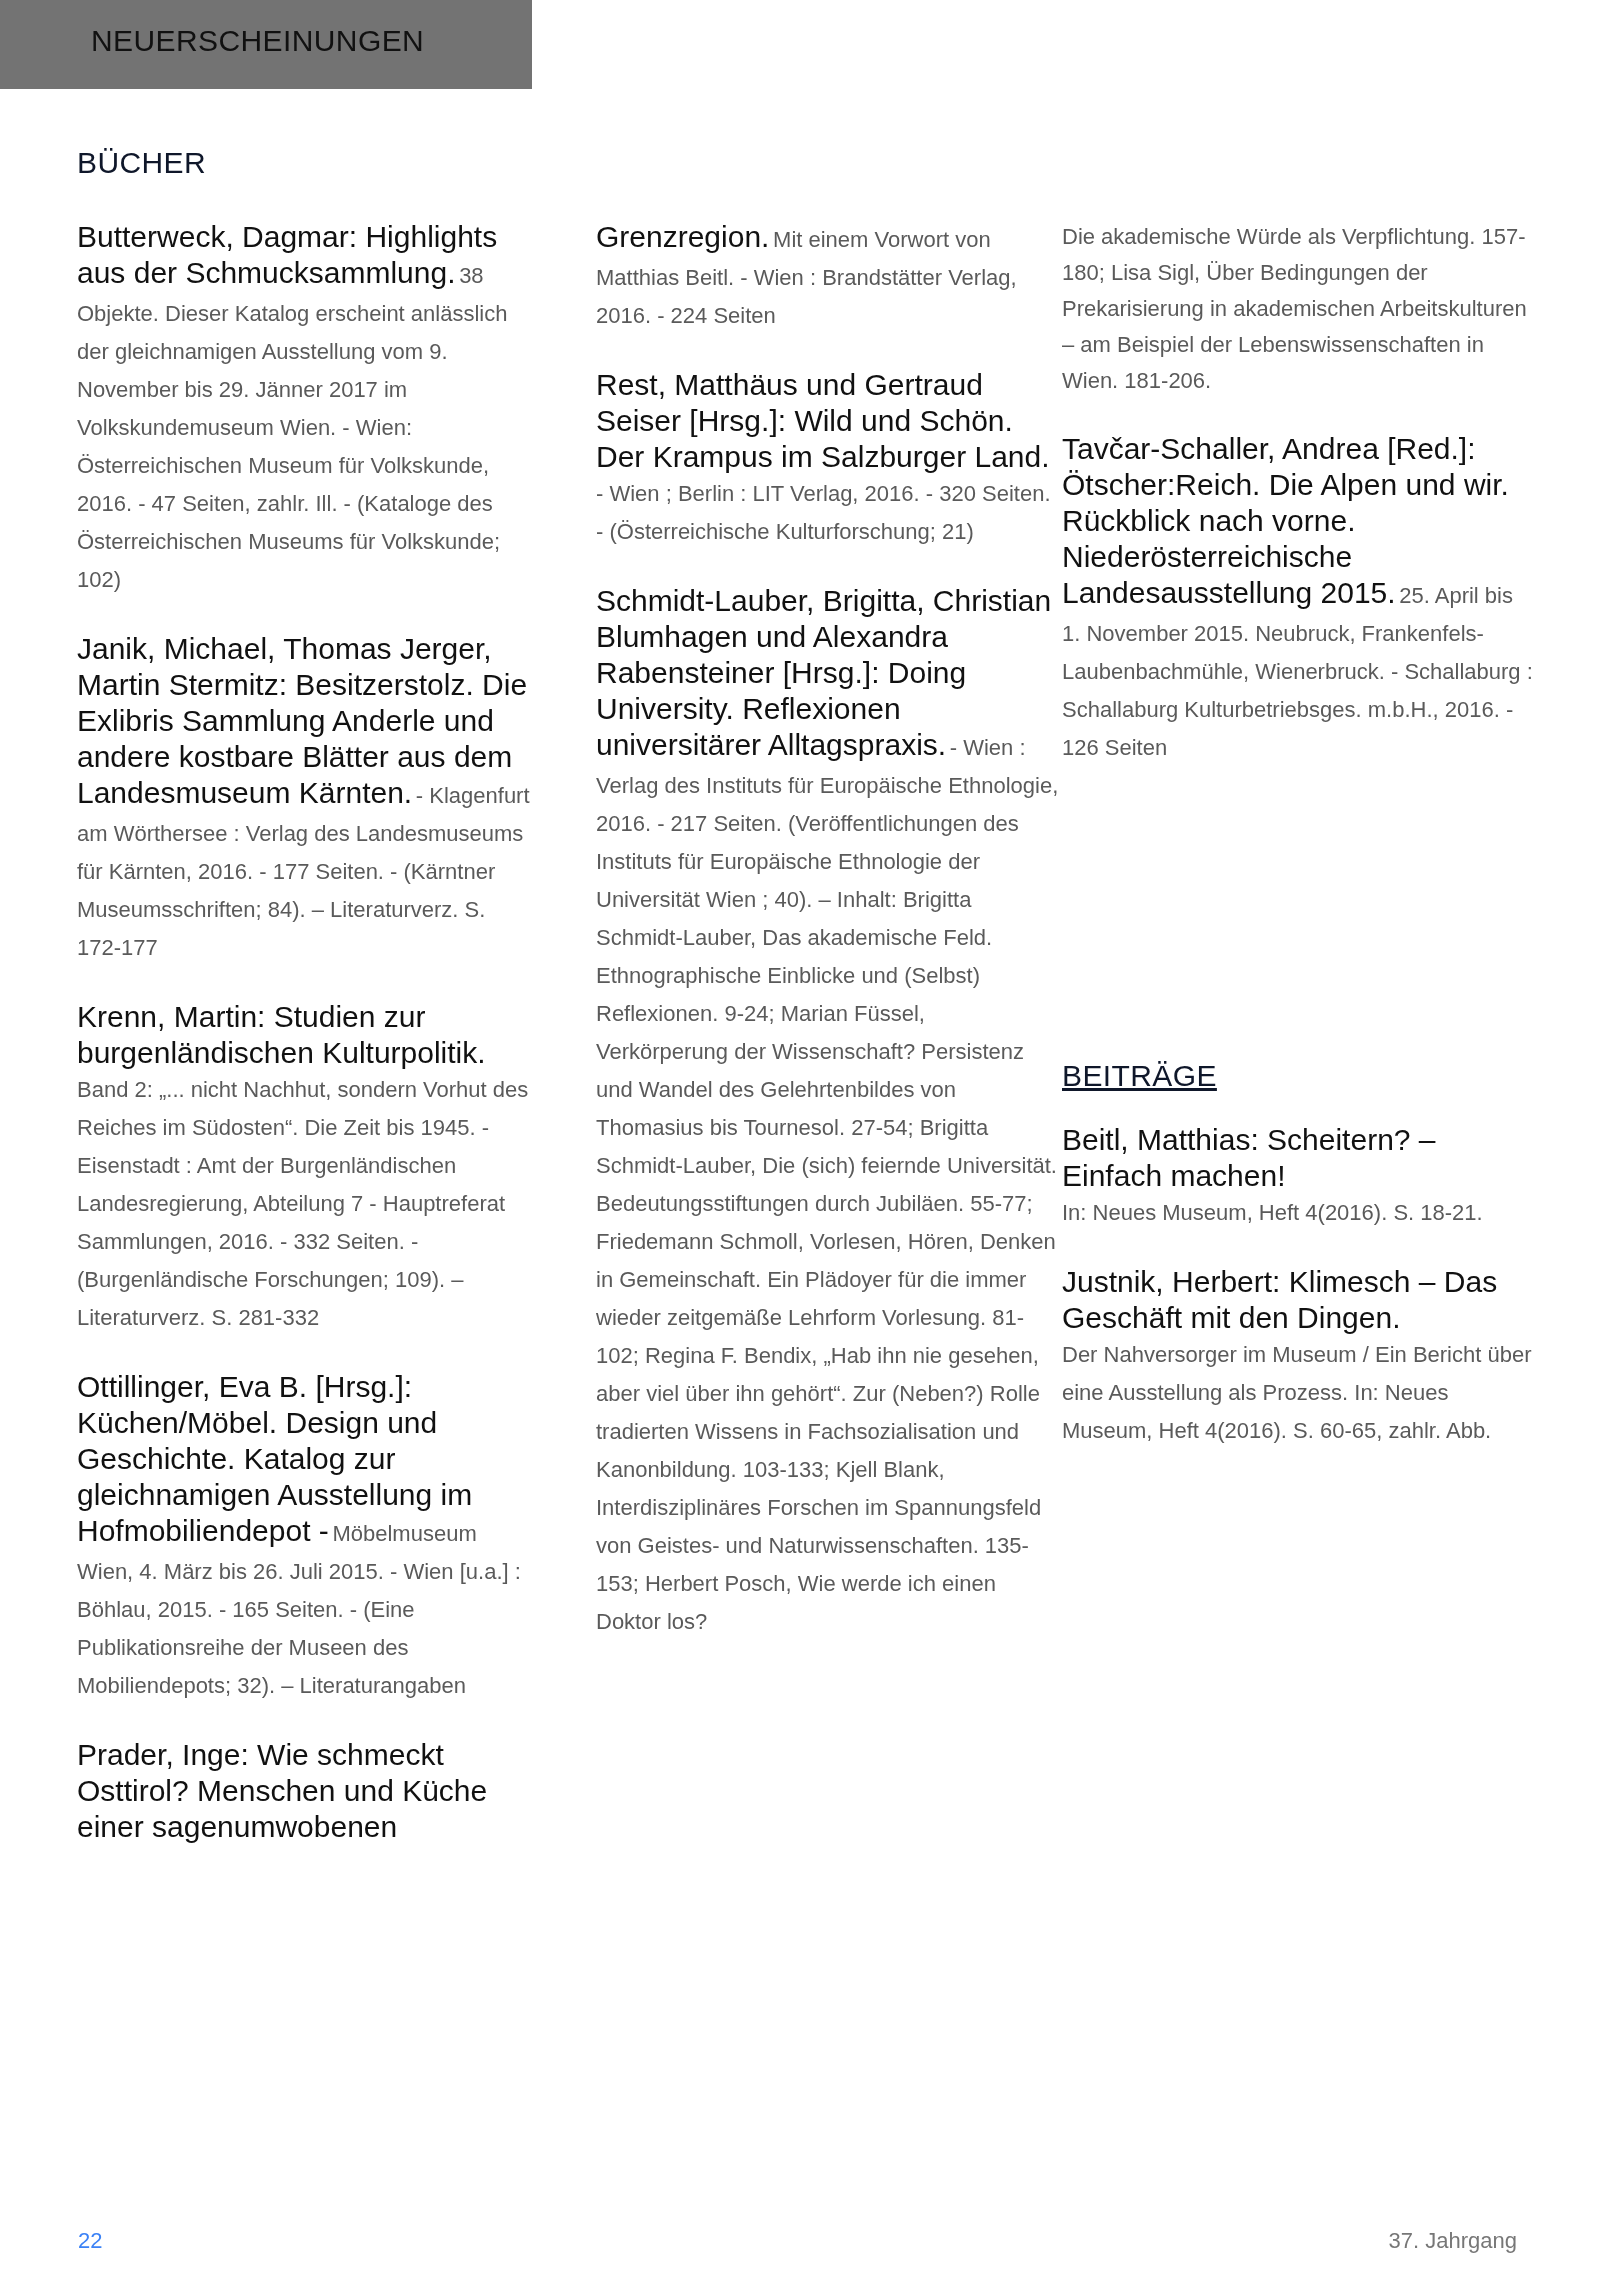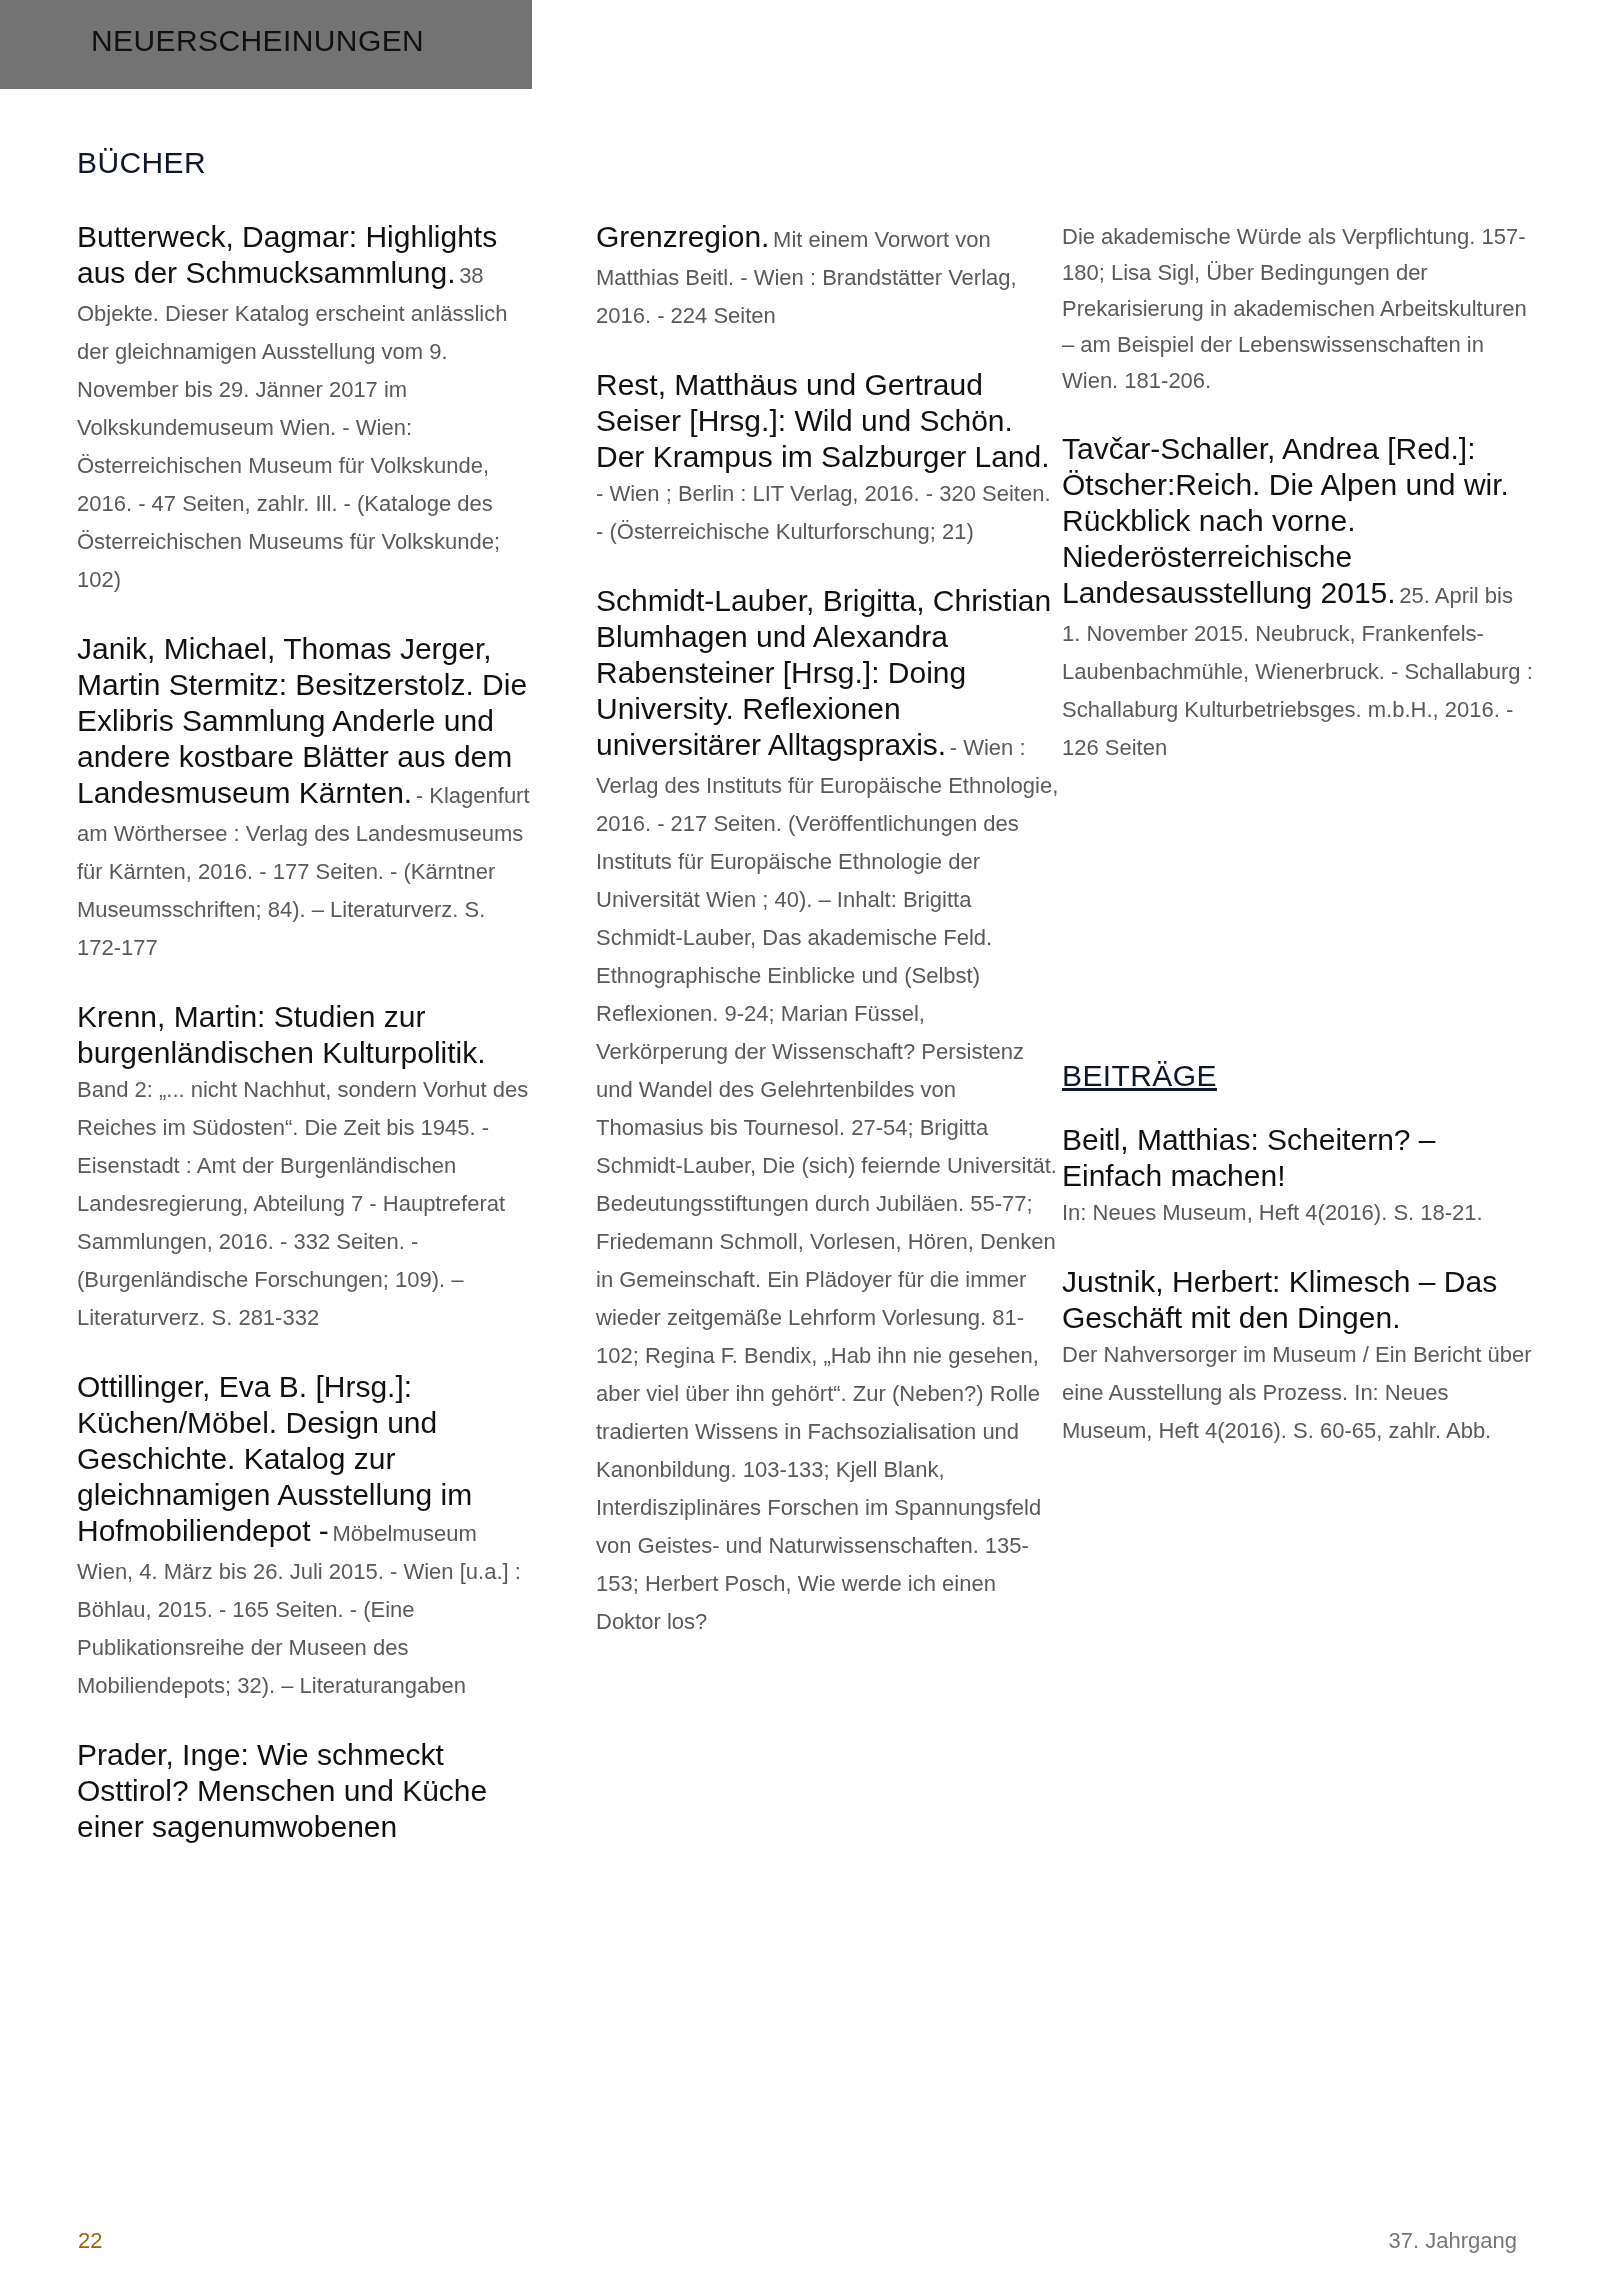--- a/index.html
+++ b/index.html
@@ -34,21 +34,21 @@
     .entry .t {
       font-size: 30px; line-height: 36px; color: #111;
     }
     .entry .d {
       font-size: 22px; line-height: 38px; color: #5a5a5a;
     }
     .entry p { margin: 0; }
     .d-block { font-size: 22px; line-height: 36px; color: #5a5a5a; margin: 0; }
 
     .footer-page {
-      position: absolute; left: 78px; top: 2228px; font-size: 22px; color: #a16207;
+      position: absolute; left: 78px; top: 2228px; font-size: 22px; color: #3b82f6;
     }
     .footer-vol {
       position: absolute; right: 106px; top: 2228px; font-size: 22px; color: #777;
     }
   </style>
 </head>
 <body>
 
 <div class="header-box">
   <div class="header-title">NEUERSCHEINUNGEN</div>

